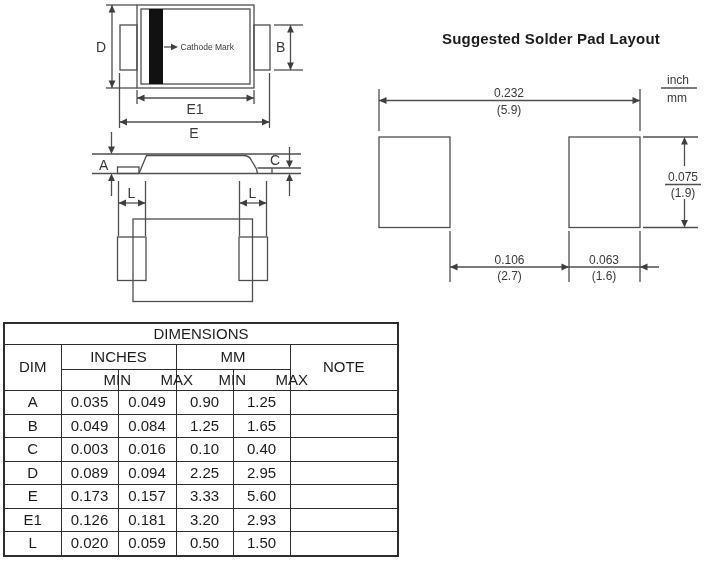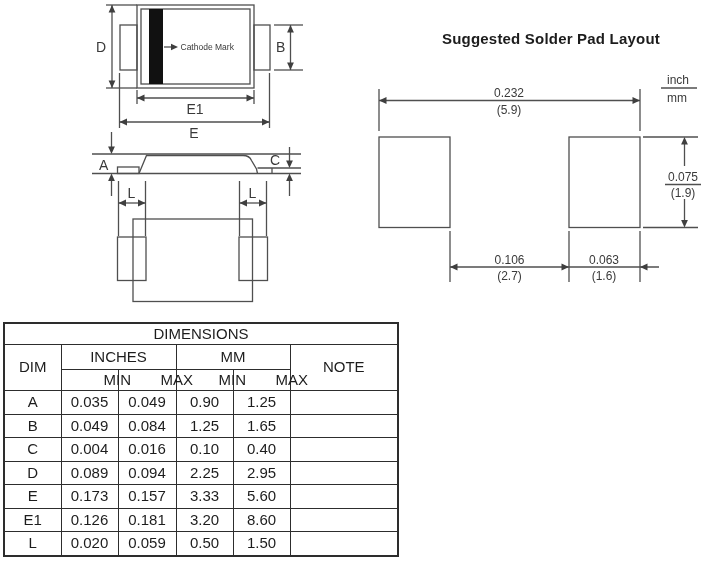--- a/index.html
+++ b/index.html
@@ -217,21 +217,21 @@
       <tr>
         <td>B</td>
         <td>0.049</td>
         <td>0.084</td>
         <td>1.25</td>
         <td>1.65</td>
         <td></td>
       </tr>
       <tr>
         <td>C</td>
-        <td>0.004</td>
+        <td>0.003</td>
         <td>0.016</td>
         <td>0.10</td>
         <td>0.40</td>
         <td></td>
       </tr>
       <tr>
         <td>D</td>
         <td>0.089</td>
         <td>0.094</td>
         <td>2.25</td>
@@ -244,21 +244,21 @@
         <td>0.157</td>
         <td>3.33</td>
         <td>5.60</td>
         <td></td>
       </tr>
       <tr>
         <td>E1</td>
         <td>0.126</td>
         <td>0.181</td>
         <td>3.20</td>
-        <td>8.60</td>
+        <td>2.93</td>
         <td></td>
       </tr>
       <tr>
         <td>L</td>
         <td>0.020</td>
         <td>0.059</td>
         <td>0.50</td>
         <td>1.50</td>
         <td></td>
       </tr>

